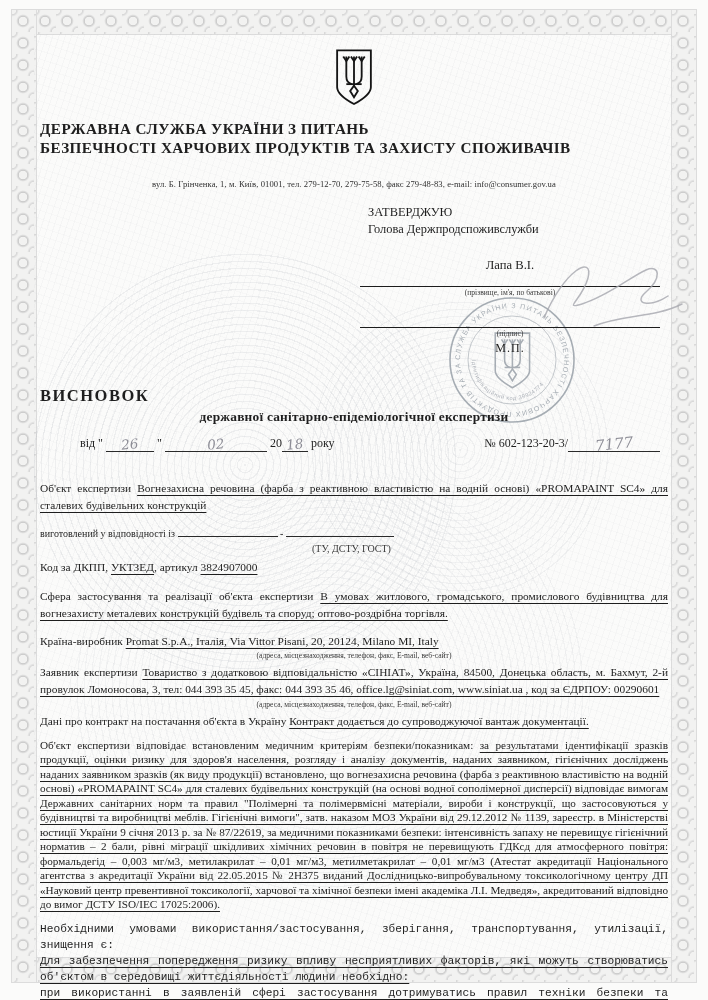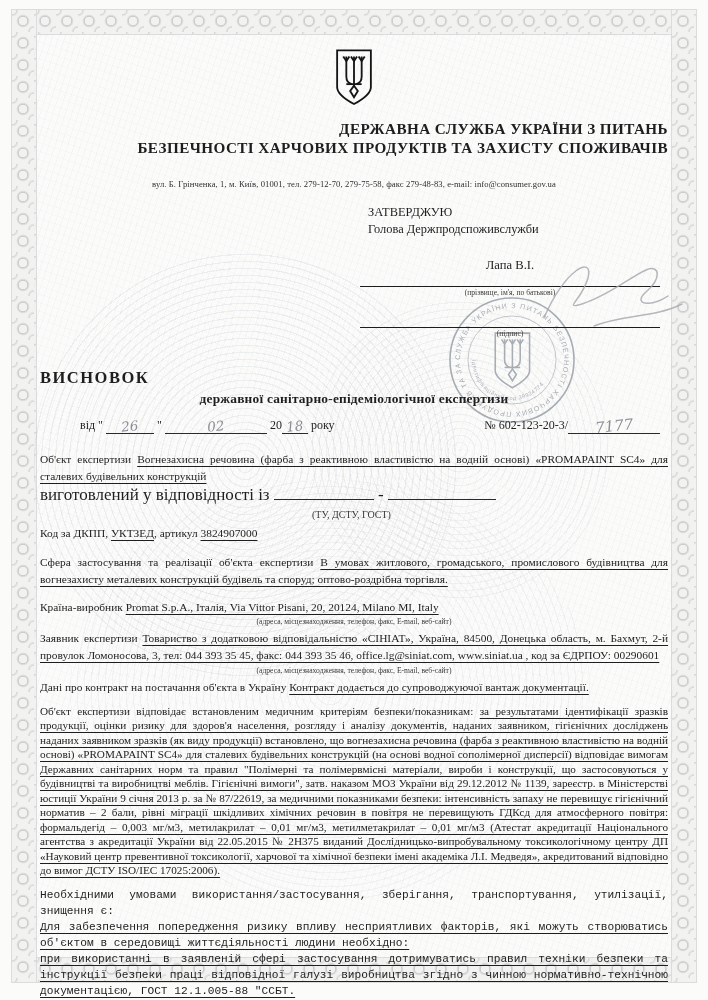--- a/index.html
+++ b/index.html
@@ -21,39 +21,39 @@
     background:
       repeating-linear-gradient(108deg, rgba(185,188,194,0.09) 0 1px, transparent 1px 6px),
       repeating-linear-gradient(18deg, rgba(185,188,194,0.06) 0 1px, transparent 1px 8px);}
   .wm{position:absolute;border-radius:50%;pointer-events:none;
       background:repeating-radial-gradient(circle, rgba(168,173,182,0.16) 0 1.2px, transparent 1.2px 7px);}
   .wm1{left:30px;top:250px;width:430px;height:430px;}
   .wm2{left:310px;top:300px;width:300px;height:300px;opacity:.8;}
   .wm3{left:70px;top:480px;width:520px;height:420px;opacity:.7;}
   .content{position:absolute;left:40px;top:46px;width:628px;z-index:3;}
   .emblem{display:block;margin:0 auto;}
-  .org{font-weight:bold;text-align:right;font-size:15.2px;letter-spacing:.4px;line-height:19px;}
+  .org{font-weight:bold;text-align:left;font-size:15.2px;letter-spacing:.4px;line-height:19px;}
   .org1{margin-top:9px;}
   .address{text-align:center;font-size:8.6px;color:#2f2f2f;margin-top:22px;letter-spacing:.1px;}
   .approve{width:300px;margin-left:320px;margin-top:15px;font-size:12.4px;position:relative;}
   .approve .al{line-height:17px;margin-left:8px;}
   .nameline{border-bottom:1.4px solid #1c1c1c;text-align:center;margin-top:20px;padding-bottom:13px;font-size:12.6px;}
   .hintc{text-align:center;font-size:7.6px;color:#3a3a3a;margin-top:1px;}
   .rule2{border-bottom:1.4px solid #1c1c1c;height:16px;margin-top:14px;}
   .mp{text-align:center;font-size:12px;margin-top:3px;letter-spacing:1px;}
   .doc-title{text-align:left;font-weight:bold;font-size:16.5px;letter-spacing:1.5px;margin-top:30px;}
   .doc-sub{text-align:center;font-weight:bold;font-size:13.4px;margin-top:3px;letter-spacing:.2px;}
   .date-row{display:flex;align-items:flex-end;margin-top:11px;font-size:12px;padding-left:40px;}
   .num-part{margin-left:auto;padding-right:8px;}
   .blank{display:inline-block;border-bottom:1px solid #2a2a2a;text-align:center;height:14px;vertical-align:baseline;line-height:10px;}
   .hand{font-family:"DejaVu Serif",serif;font-style:italic;color:#8d8d96;font-size:13.5px;
         display:inline-block;transform:rotate(-6deg) translateY(2px);}
   .para{font-size:11.4px;line-height:17.2px;text-align:justify;}
   .u{text-decoration:underline;text-underline-offset:2.6px;text-decoration-thickness:.8px;}
-  .made-line{font-size:17px;margin-top:0;}
+  .made-line{font-size:10px;margin-top:8px;}
   .made-hint{font-size:10px;color:#3a3a3a;margin-left:272px;margin-top:4px;}
   .sec{margin-top:11px;}
   .tight{margin-top:4px;}
   .conform{margin-top:8px;font-size:11.2px;line-height:14.5px;text-align:justify;}
   .conditions{margin-top:9px;font-size:11.2px;line-height:16px;text-align:justify;font-family:Liberation Mono, monospace;}
   .stamp{position:absolute;left:446px;top:294px;z-index:2;opacity:.85;filter:blur(.3px);}
   .signature{position:absolute;left:536px;top:246px;z-index:4;opacity:.8;}
 </style>
 </head>
 <body>
@@ -123,41 +123,42 @@
     <div class="org">БЕЗПЕЧНОСТІ ХАРЧОВИХ ПРОДУКТІВ ТА ЗАХИСТУ СПОЖИВАЧІВ</div>
     <div class="address">вул. Б. Грінченка, 1, м. Київ, 01001, тел. 279-12-70, 279-75-58, факс 279-48-83, e-mail: info@consumer.gov.ua</div>
 
     <div class="approve">
       <div class="al">ЗАТВЕРДЖУЮ</div>
       <div class="al">Голова Держпродспоживслужби</div>
       <div class="nameline">Лапа В.І.</div>
       <div class="hintc">(прізвище, ім'я, по батькові)</div>
       <div class="rule2"></div>
       <div class="hintc">(підпис)</div>
+      <div class="mp">М.П.</div>
     </div>
 
     <div class="doc-title">ВИСНОВОК</div>
     <div class="doc-sub">державної санітарно-епідеміологічної експертизи</div>
 
     <div class="date-row">
       <span>
         <span>від</span>
         <span>"</span>
         <span class="blank" style="width:48px"><span class="hand">26</span></span>
         <span>"</span>
         <span class="blank" style="width:102px"><span class="hand">02</span></span>
         <span>20</span><span class="blank" style="width:26px"><span class="hand">18</span></span>
         <span>року</span>
       </span>
       <span class="num-part">
         <span>№ 602-123-20-3/</span><span class="blank" style="width:92px"><span class="hand" style="font-size:15px">7177</span></span>
       </span>
     </div>
 
-    <div class="para" style="margin-top:17px">
+    <div class="para" style="margin-top:28px">
       <span>Об'єкт експертизи </span><span class="u">Вогнезахисна речовина (фарба з реактивною властивістю на водній основі) «PROMAPAINT SC4» для сталевих будівельних конструкцій</span>
     </div>
     <div class="made-line">
       <span>виготовлений у відповідності із </span><span class="blank" style="width:100px"></span> <span>-</span> <span class="blank" style="width:108px"></span>
     </div>
     <div class="made-hint">(ТУ, ДСТУ, ГОСТ)</div>
     <div class="para" style="margin-top:5px">
       <span>Код за ДКПП, </span><span class="u">УКТЗЕД</span><span>, артикул </span><span class="u">3824907000</span>
     </div>
 

